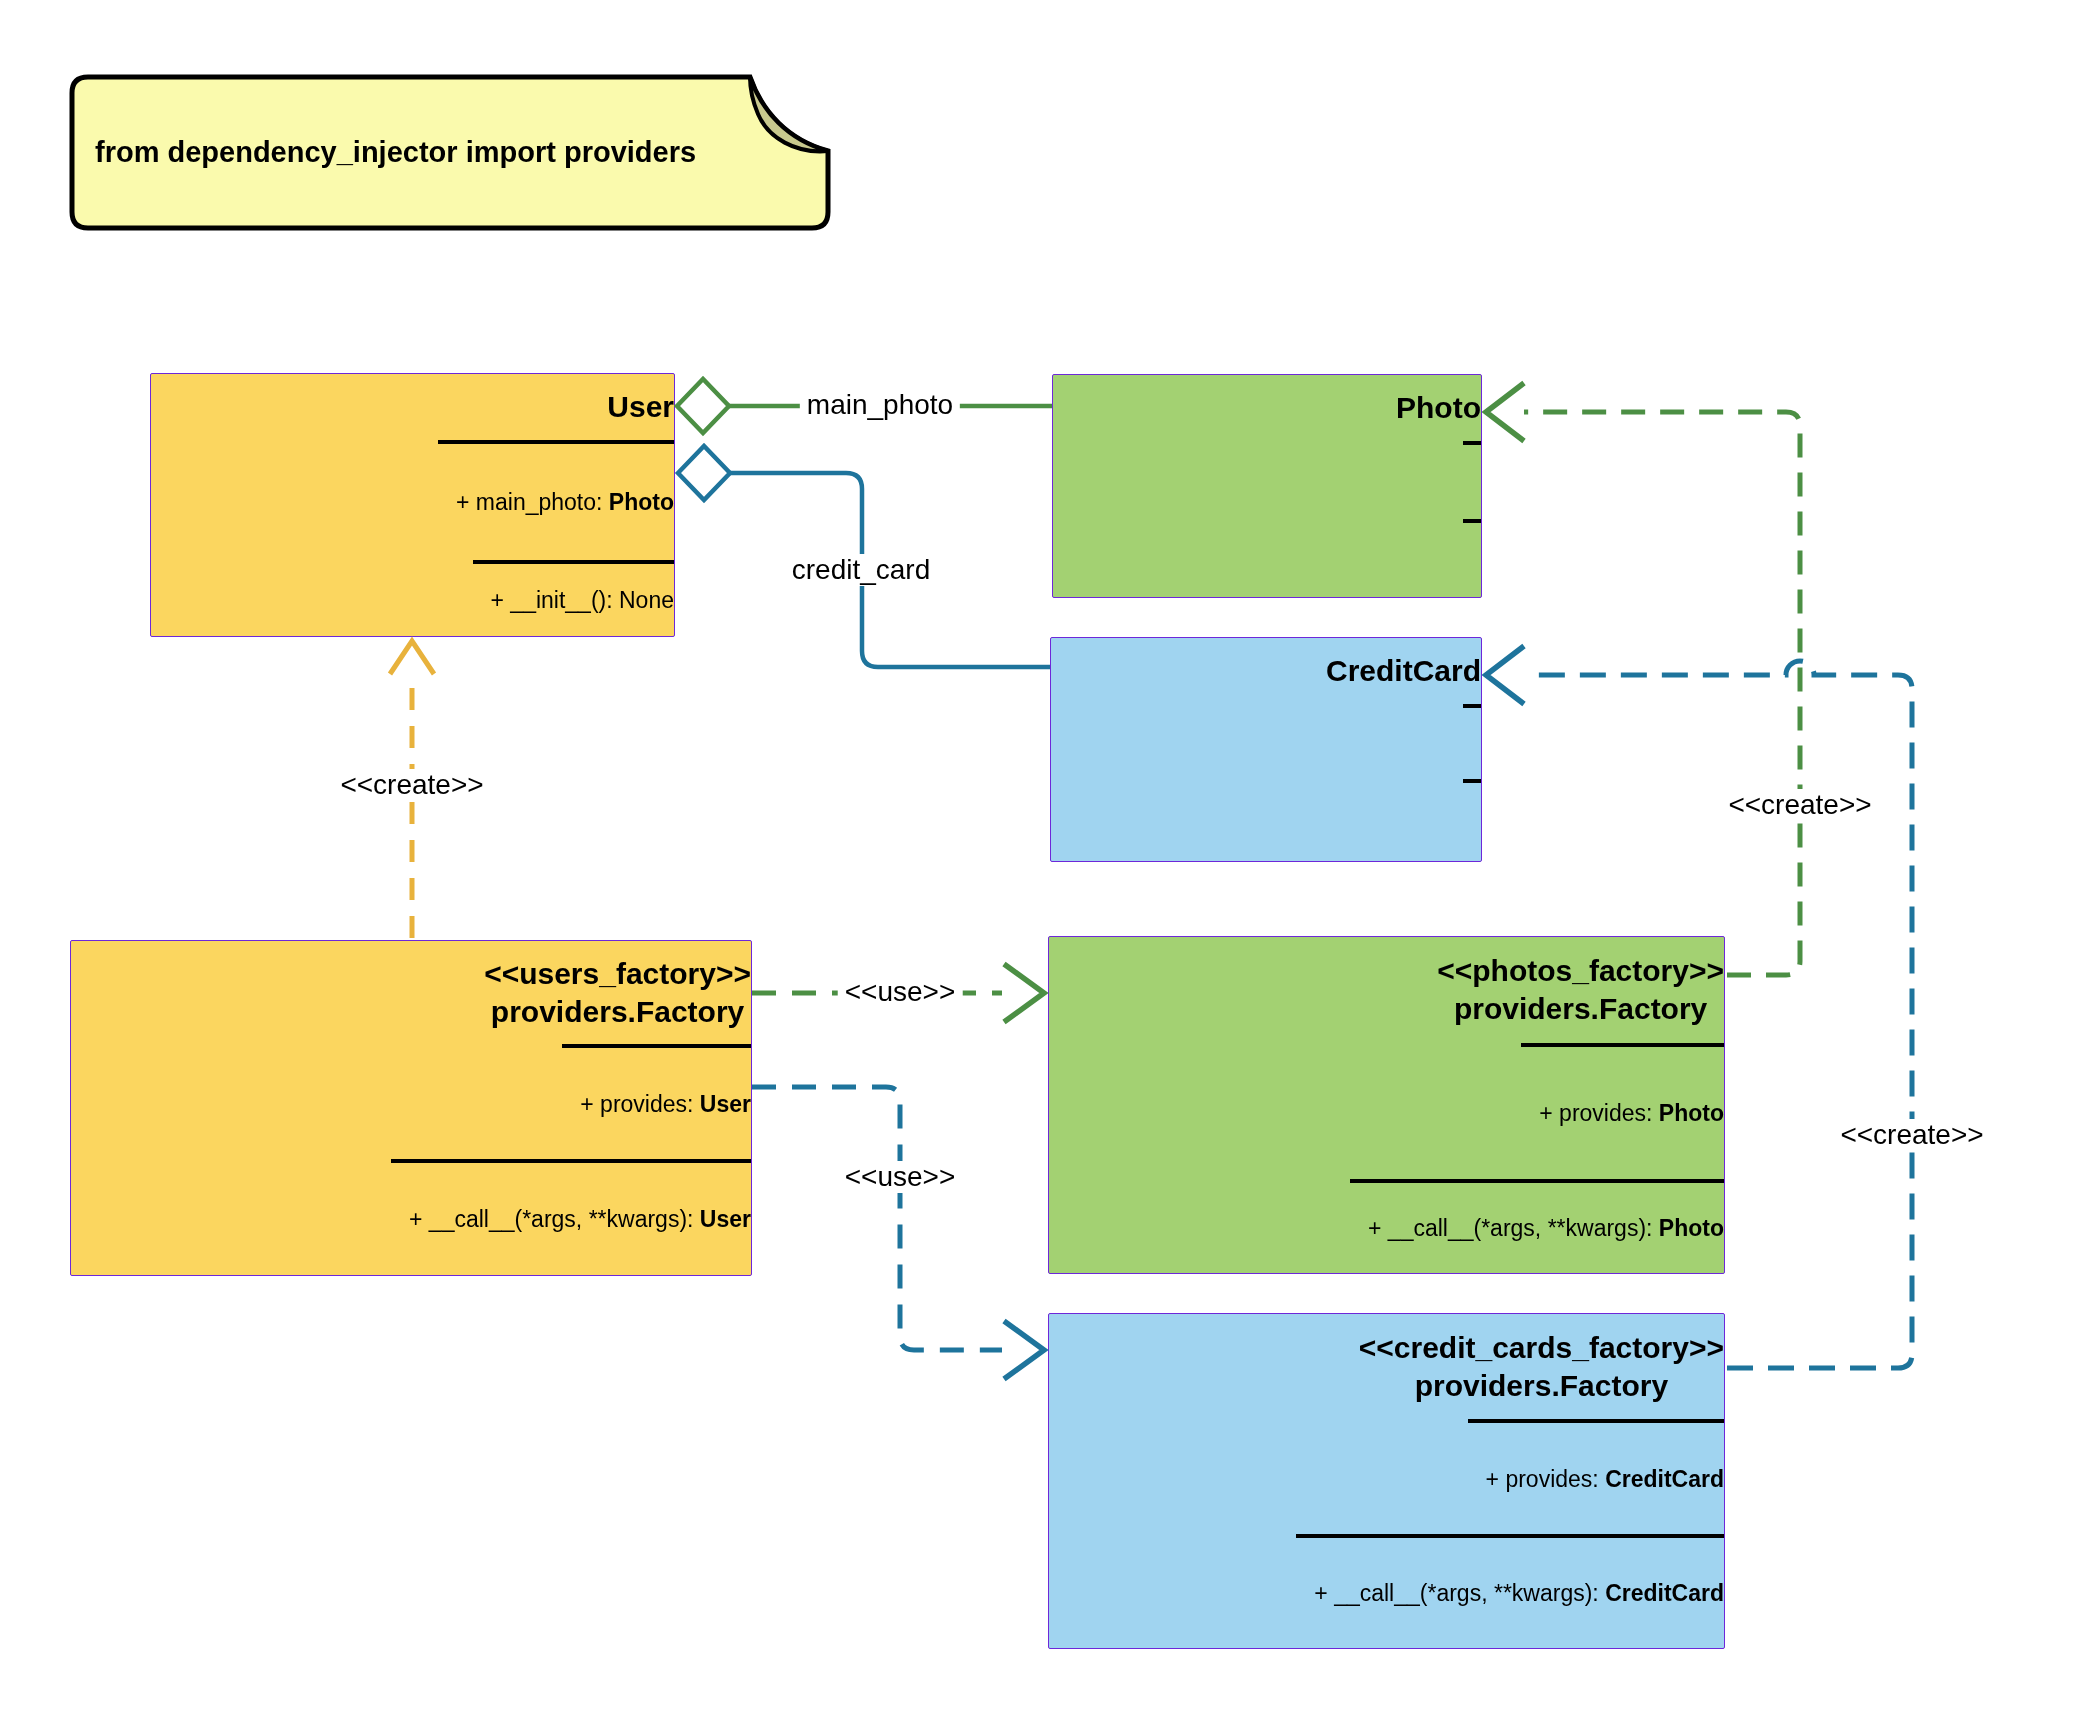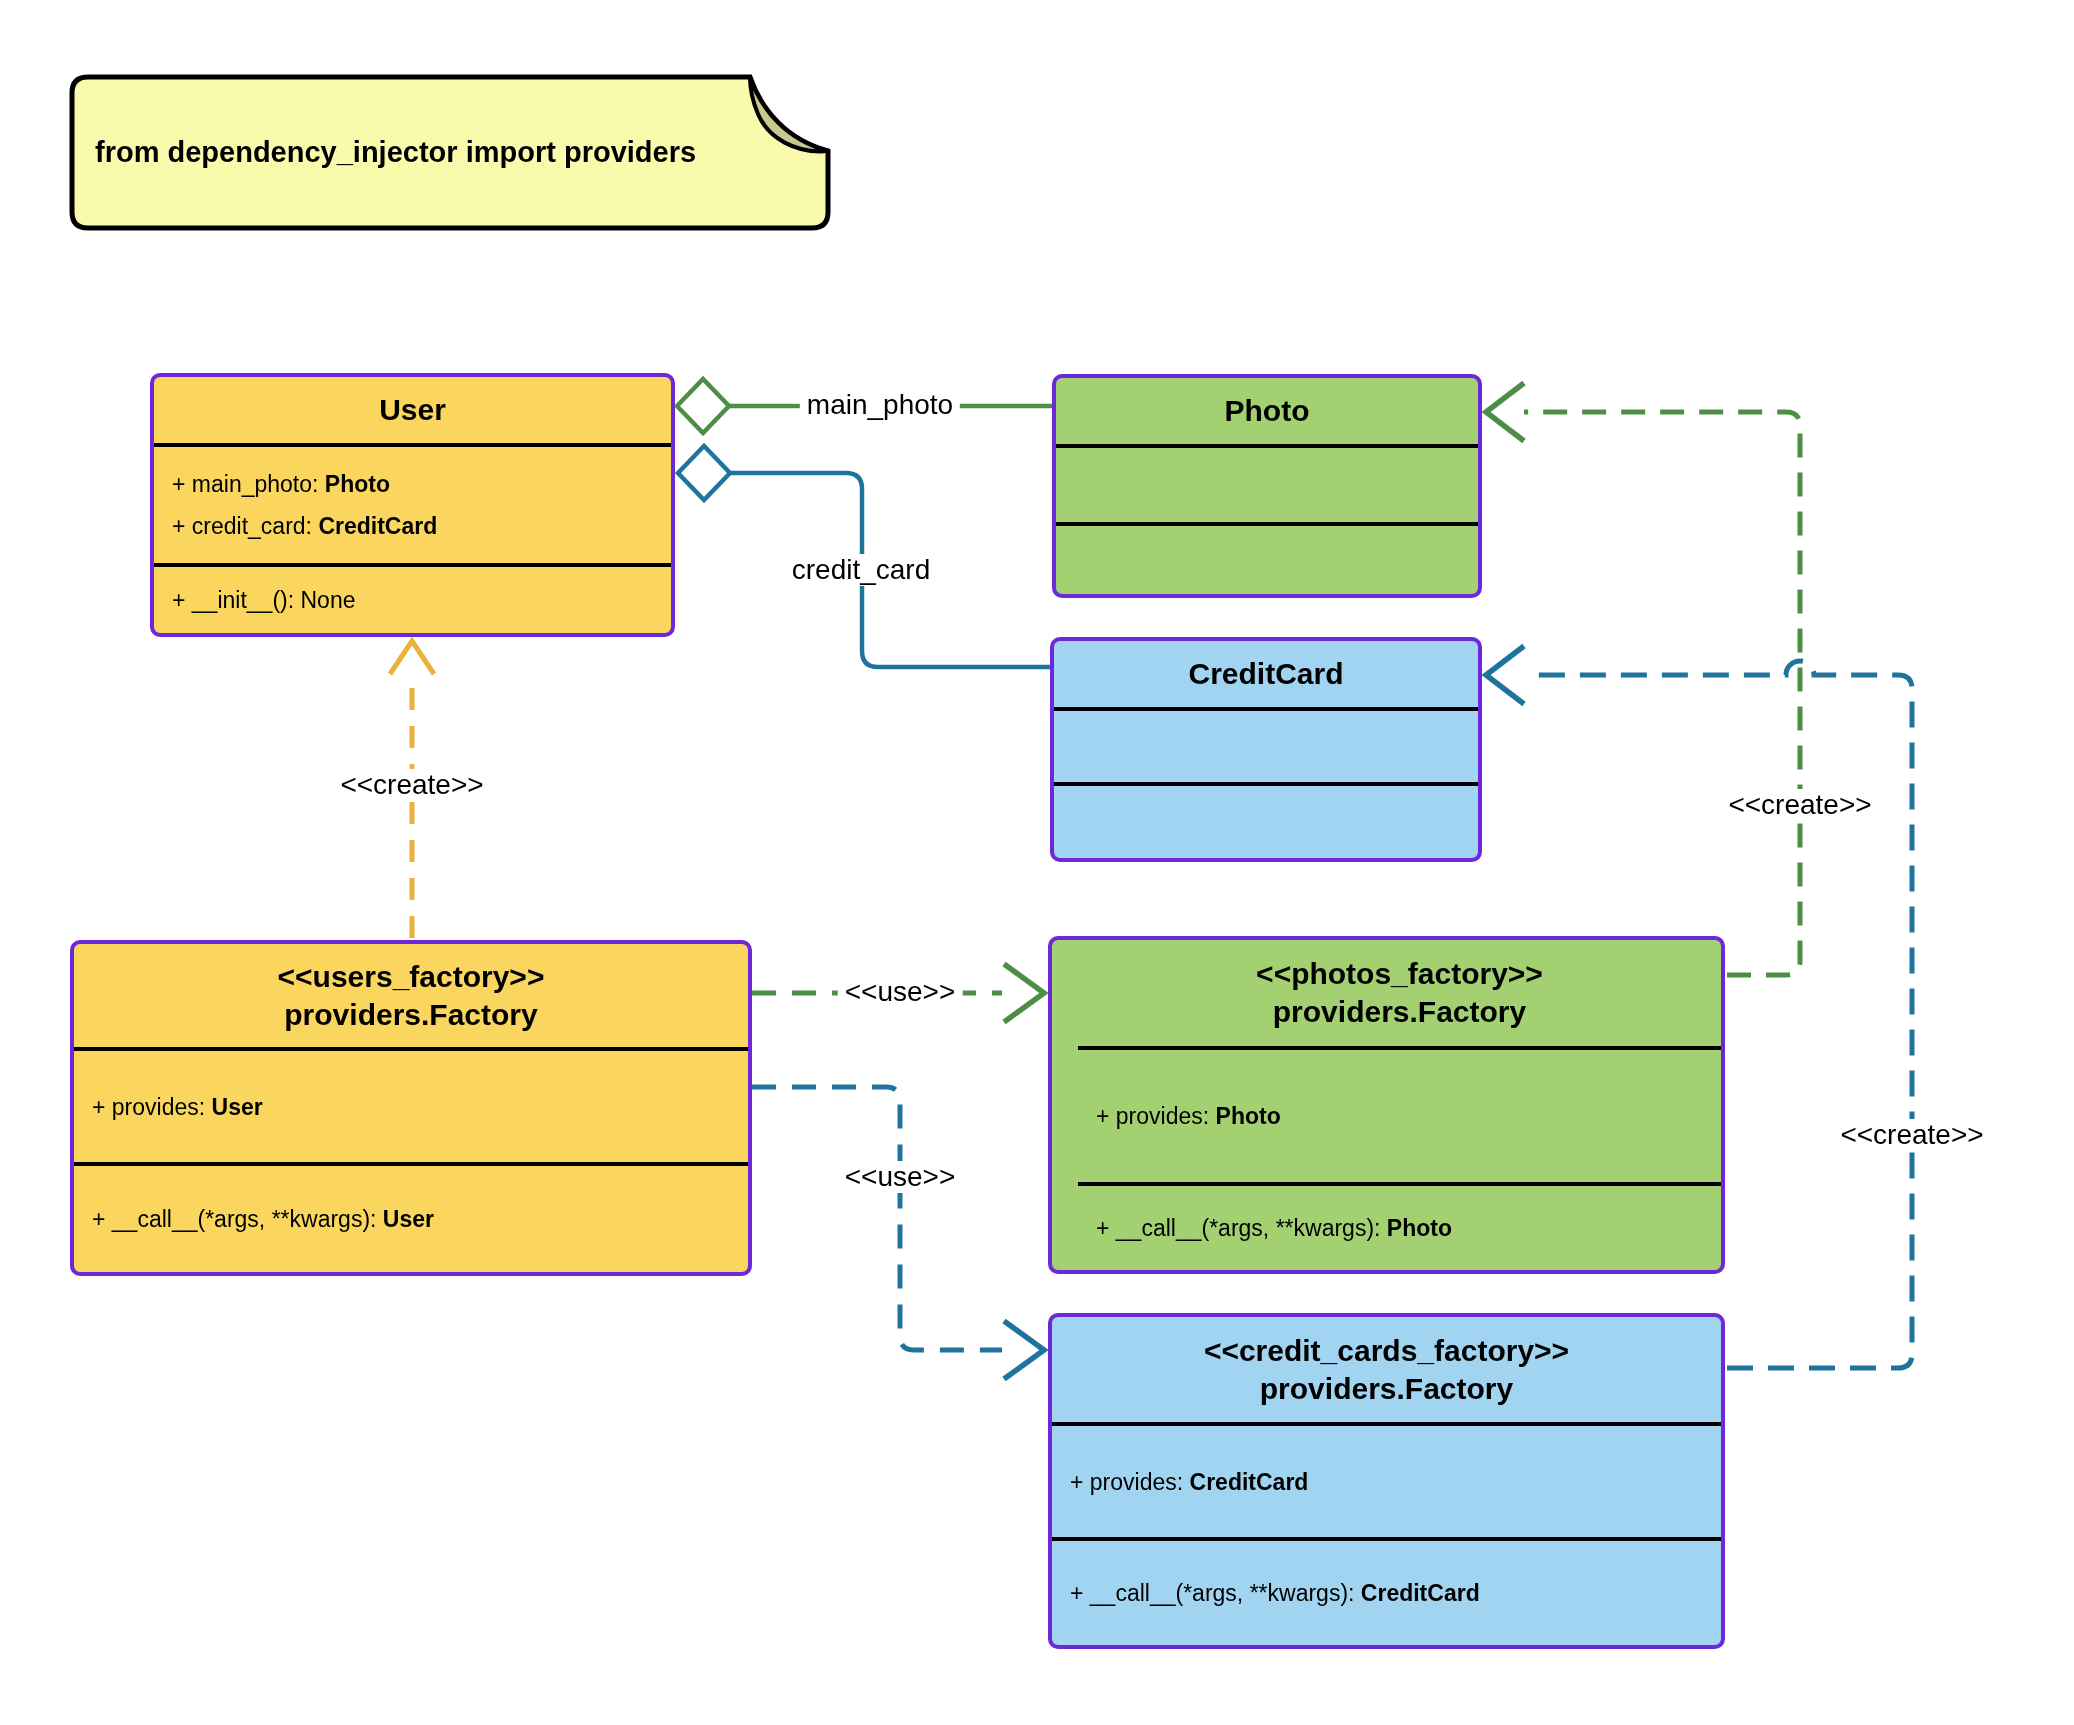--- a/index.html
+++ b/index.html
@@ -1,22 +1,22 @@
 <!DOCTYPE html>
 <html style="--yellow_fill: #FBD65F; --green_fill: #A3D172; --blue_fill: #A0D4F0; --note_fill: #FAFAAD; --note_fold: #C8C98E; --yellow_line: #E8B23C; --green_line: #4C8F44; --blue_line: #1E749C; --border: #000000;"><head>
 <meta charset="utf-8">
 <style>
   html,body{margin:0;padding:0;background:#ffffff;}
   #canvas{
     position:relative;width:2074px;height:1725px;background:#ffffff;
     font-family:"Liberation Sans",sans-serif;color:#000;overflow:hidden;
   }
   .uml-box{
-    position:absolute;box-sizing:border-box;border:4px solid #6d28d9;border-radius:10px;
-    display:flex;flex-direction:column;z-index:1;
+    position:absolute;box-sizing:border-box;border:1px solid #6d28d9;border-radius:2px;
+    display:flex;flex-direction:column;z-index:1;align-items:flex-end;
   }
   .uml-box.yellow{background:var(--yellow_fill,#FBD65F);}
   .uml-box.green{background:var(--green_fill,#A3D172);}
   .uml-box.blue{background:var(--blue_fill,#A0D4F0);}
   .uml-title{
     display:flex;flex-direction:column;align-items:center;justify-content:center;
     font-weight:bold;font-size:30px;line-height:38px;text-align:center;flex:0 0 auto;
   }
   .uml-section{box-sizing:border-box;border-top:4px solid #000;flex:0 0 auto;
     display:flex;flex-direction:column;justify-content:center;padding-left:18px;}
@@ -35,21 +35,20 @@
 </style>
 </head>
 <body>
 
 <div id="canvas">
 
   <div class="uml-box yellow" style="left:150px;top:373px;width:525px;height:264px;">
     <div class="uml-title" style="height:66px;">User</div>
     <div class="uml-section" style="height:120px;">
       <div class="uml-row"><span>+ main_photo: </span><b>Photo</b></div>
-      <div class="uml-row"><span>+ credit_card: </span><b>CreditCard</b></div>
     </div>
     <div class="uml-section grow">
       <div class="uml-row"><span>+ __init__(): None</span><b></b></div>
     </div>
   </div>
 
   <div class="uml-box green" style="left:1052px;top:374px;width:430px;height:224px;">
     <div class="uml-title" style="height:66px;">Photo</div>
     <div class="uml-section" style="height:78px;"></div>
     <div class="uml-section grow"></div>

